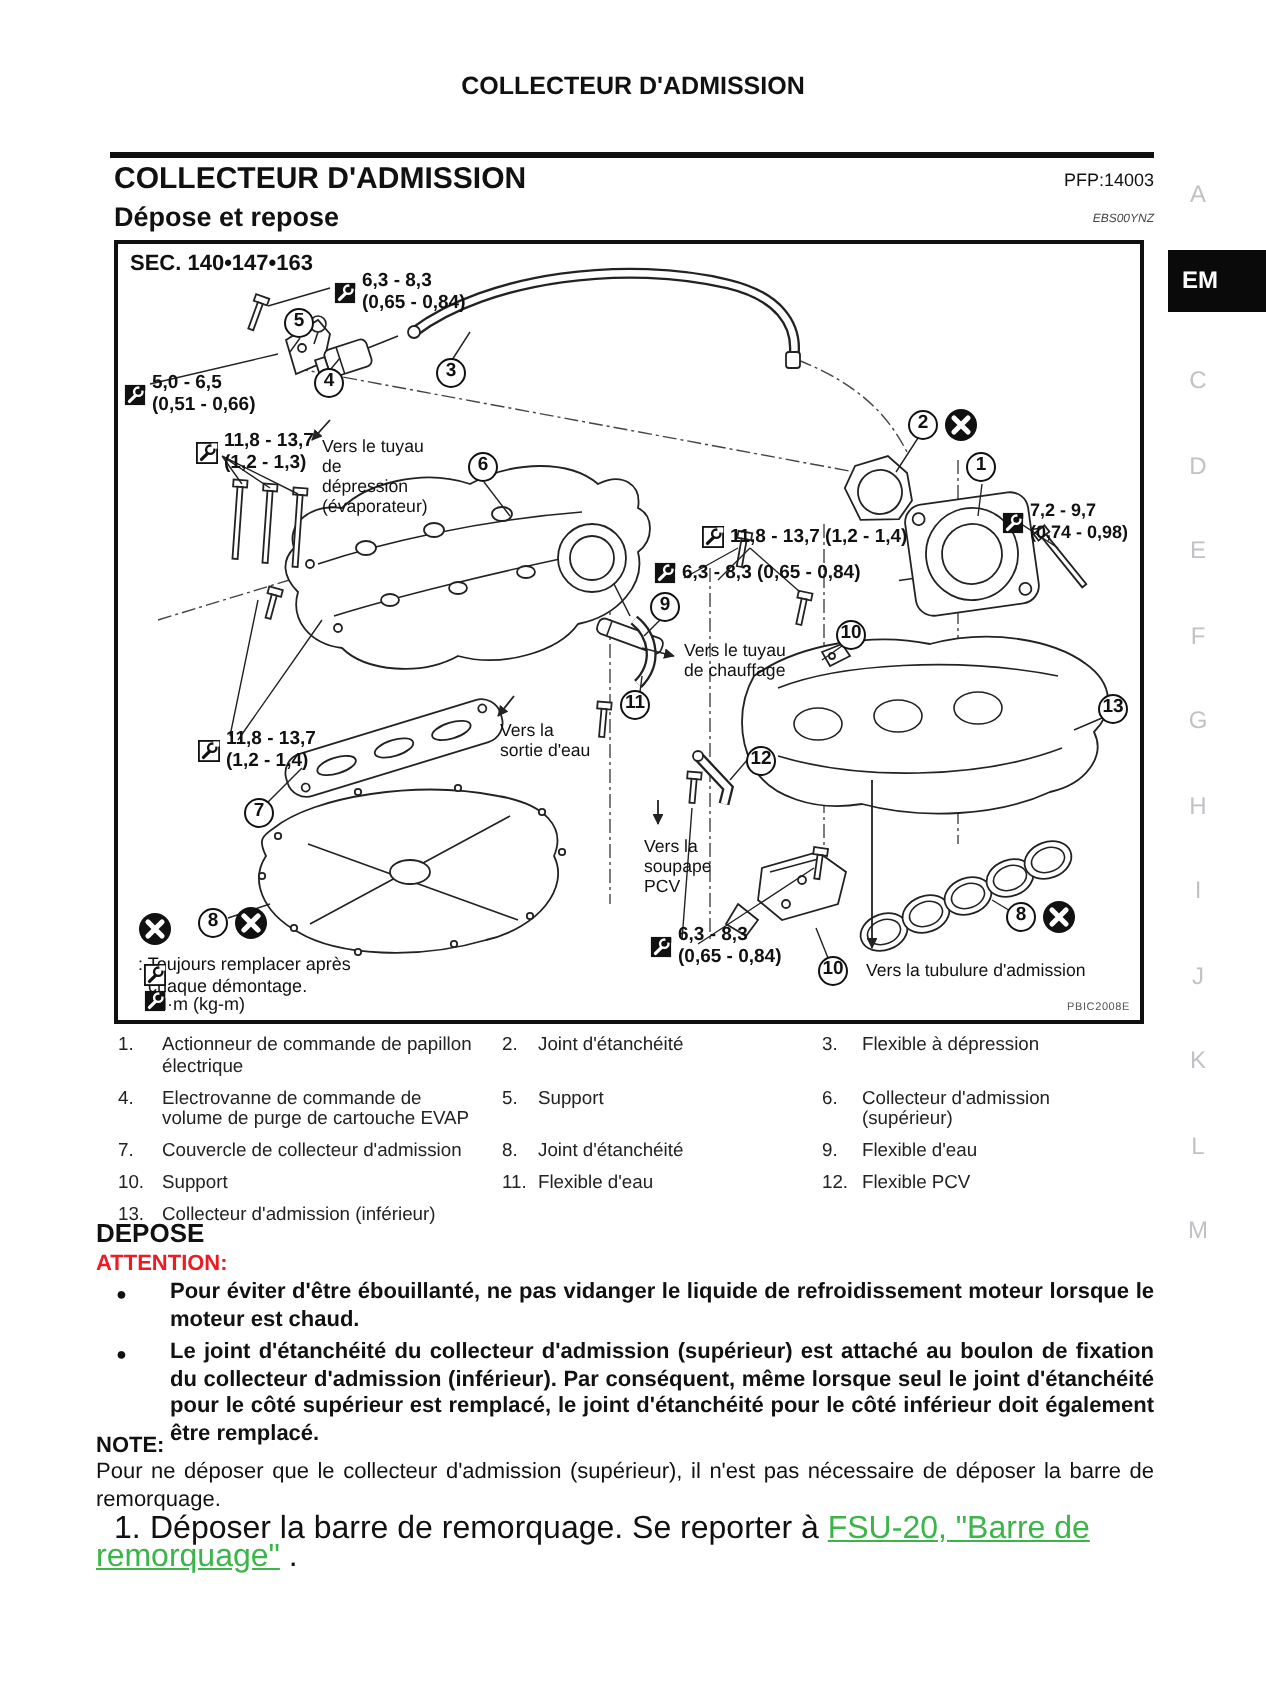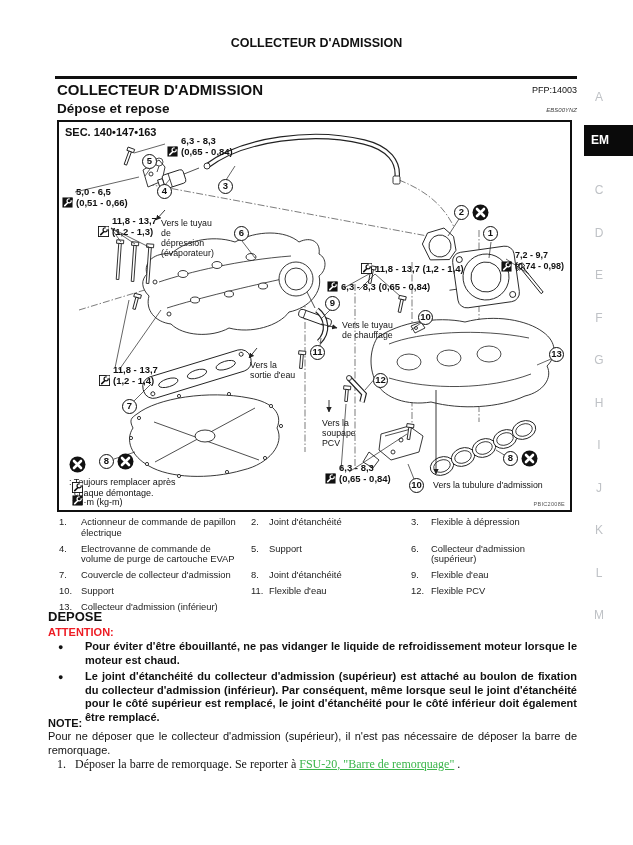--- a/index.html
+++ b/index.html
@@ -12,21 +12,21 @@
   .sec-title{top:81px;left:57px;font-size:15px;font-weight:bold;}
   .pfp{top:85px;right:56px;font-size:9px;}
   .sub-title{top:101px;left:57px;font-size:13.5px;font-weight:bold;}
   .sub-code{top:107px;right:56px;font-size:6px;font-style:italic;color:#444;}
   
   .figure-box{top:120px;left:57px;width:515px;height:392px;border:2px solid #101010;box-sizing:border-box;overflow:hidden;}
   .fig-inner{position:absolute;inset:0;padding-left:36px;}
   .fig-svg{position:absolute;left:0;top:0;}
   .sec-label{left:6px;top:4px;font-size:11px;font-weight:bold;}
   .img-code{right:5px;bottom:3px;font-size:5.5px;color:#555;letter-spacing:.3px;}
-  .tq{display:flex;gap:3px;align-items:flex-end;font-weight:bold;font-size:9.5px;line-height:11px;white-space:nowrap;}
+  .tq{display:flex;gap:3px;align-items:center;font-weight:bold;font-size:9.5px;line-height:11px;white-space:nowrap;}
   .tq .txt span{display:block;}
   .tq .txt .l2:empty{display:none;}
   .tq-sm{font-size:9px;}
   .dirl{font-size:8.8px;line-height:10px;white-space:nowrap;}
   .dirl span{display:block;}
   .cal{width:15px;height:15px;border:1.3px solid #111;border-radius:50%;background:#fff;
        box-sizing:border-box;font-size:9.5px;font-weight:bold;text-align:center;line-height:12px;}
   .legend-row{display:flex;gap:4px;align-items:flex-start;font-size:9px;line-height:10.5px;flex-direction:column;}
   .legend-row .lt span{display:block;}
   .legend-row .lt .l2:empty{display:none;}
@@ -38,21 +38,21 @@
   .pnum{padding-left:2px;}
   .pname{padding-right:6px;}
   
   .prose-h{left:48px;font-size:13px;font-weight:bold;}
   .attn{left:48px;font-size:11px;font-weight:bold;color:#ed1c24;}
   .warnlist{left:48px;width:529px;}
   .warn{position:relative;padding-left:37px;font-size:11px;font-weight:bold;line-height:13.5px;
         text-align:justify;margin-bottom:3px;}
   .warn .blt{position:absolute;left:10px;top:1px;font-size:9px;}
   .note-text{left:48px;width:529px;font-size:11px;line-height:13.5px;text-align:justify;}
-  .step{left:48px;width:529px;font-size:12px;line-height:13.5px;font-family:Liberation Serif, serif;}
+  .step{left:48px;width:529px;font-size:16px;line-height:13.5px;}
   .step .snum{display:inline-block;width:27px;padding-left:9px;box-sizing:border-box;}
   .xlink{color:#3bb54a;text-decoration:underline;cursor:pointer;}
   
   .footer{top:815px;left:0;width:633px;text-align:center;font-size:13px;font-weight:bold;}
   
   .mletter{left:591px;width:16px;text-align:center;font-size:12px;color:#bfc2c6;}
   .emtab{left:584px;top:125px;width:49px;height:31px;background:#0a0a0a;color:#fff;
          font-size:12px;font-weight:bold;line-height:31px;padding-left:7px;box-sizing:border-box;}
   svg .part{fill:#fff;stroke:#222;stroke-width:.9;}
   svg .ln{fill:none;stroke:#222;stroke-width:.8;}
@@ -322,21 +322,21 @@
             <rect x="0.5" y="0.5" width="11" height="11" fill="#111"></rect>
             <circle cx="7.8" cy="4.2" r="2.3" fill="none" stroke="#fff" stroke-width="1.3"></circle>
             <rect x="8.4" y="0.8" width="3.2" height="2.8" fill="#111"></rect>
             <path d="M3 9.5 L6.2 6.3" stroke="#fff" stroke-width="1.8" stroke-linecap="round"></path>
           </svg>
         <div class="txt">
             <span>7,2 - 9,7</span>
             <span class="l2">(0,74 - 0,98)</span>
           </div>
       </div>
-      <div class="abs tq" style="left:302px;top:141px">
+      <div class="abs tq" style="left:292px;top:141px">
         <svg class="sym" width="11" height="11" viewBox="0 0 12 12">
             <rect x="0.5" y="0.5" width="11" height="11" fill="#fff" stroke="#111"></rect>
             <circle cx="7.8" cy="4.2" r="2.3" fill="none" stroke="#111" stroke-width="1.3"></circle>
             <rect x="8.4" y="0.8" width="3.2" height="2.8" fill="#fff"></rect>
             <path d="M3 9.5 L6.2 6.3" stroke="#111" stroke-width="1.8" stroke-linecap="round"></path>
           </svg>
         <div class="txt">
             <span>11,8 - 13,7 (1,2 - 1,4)</span>
           </div>
       </div>

